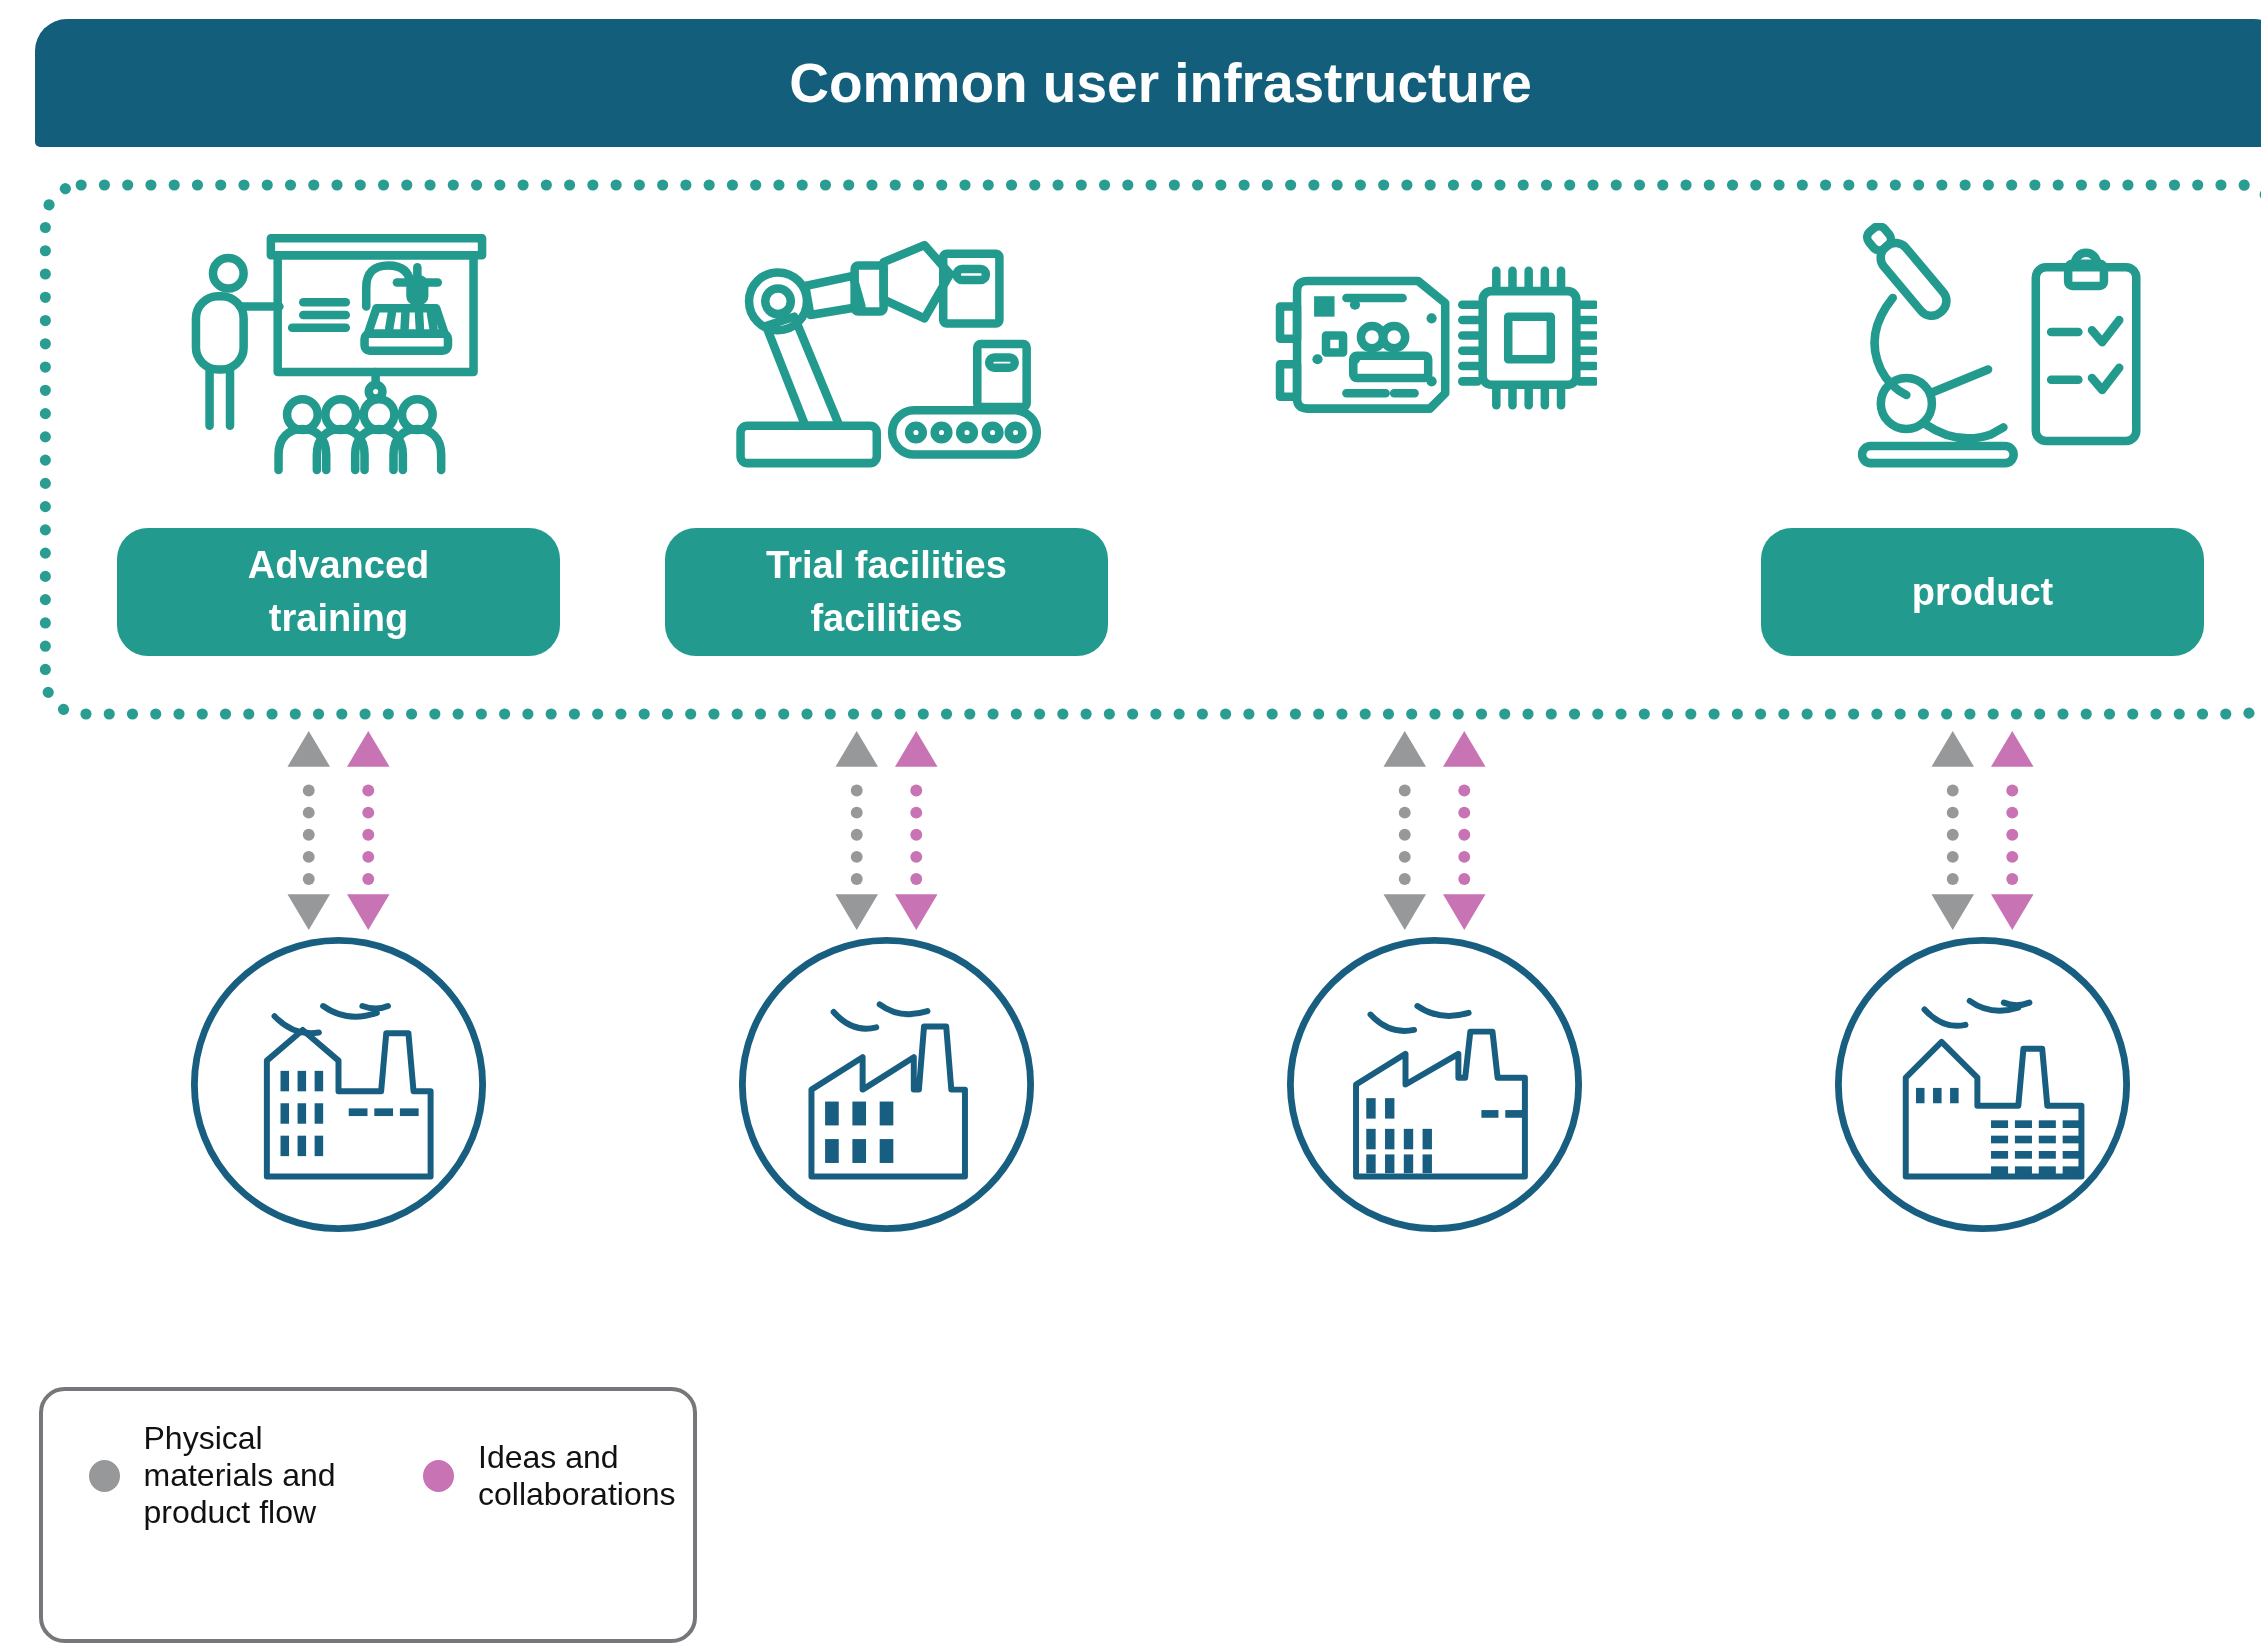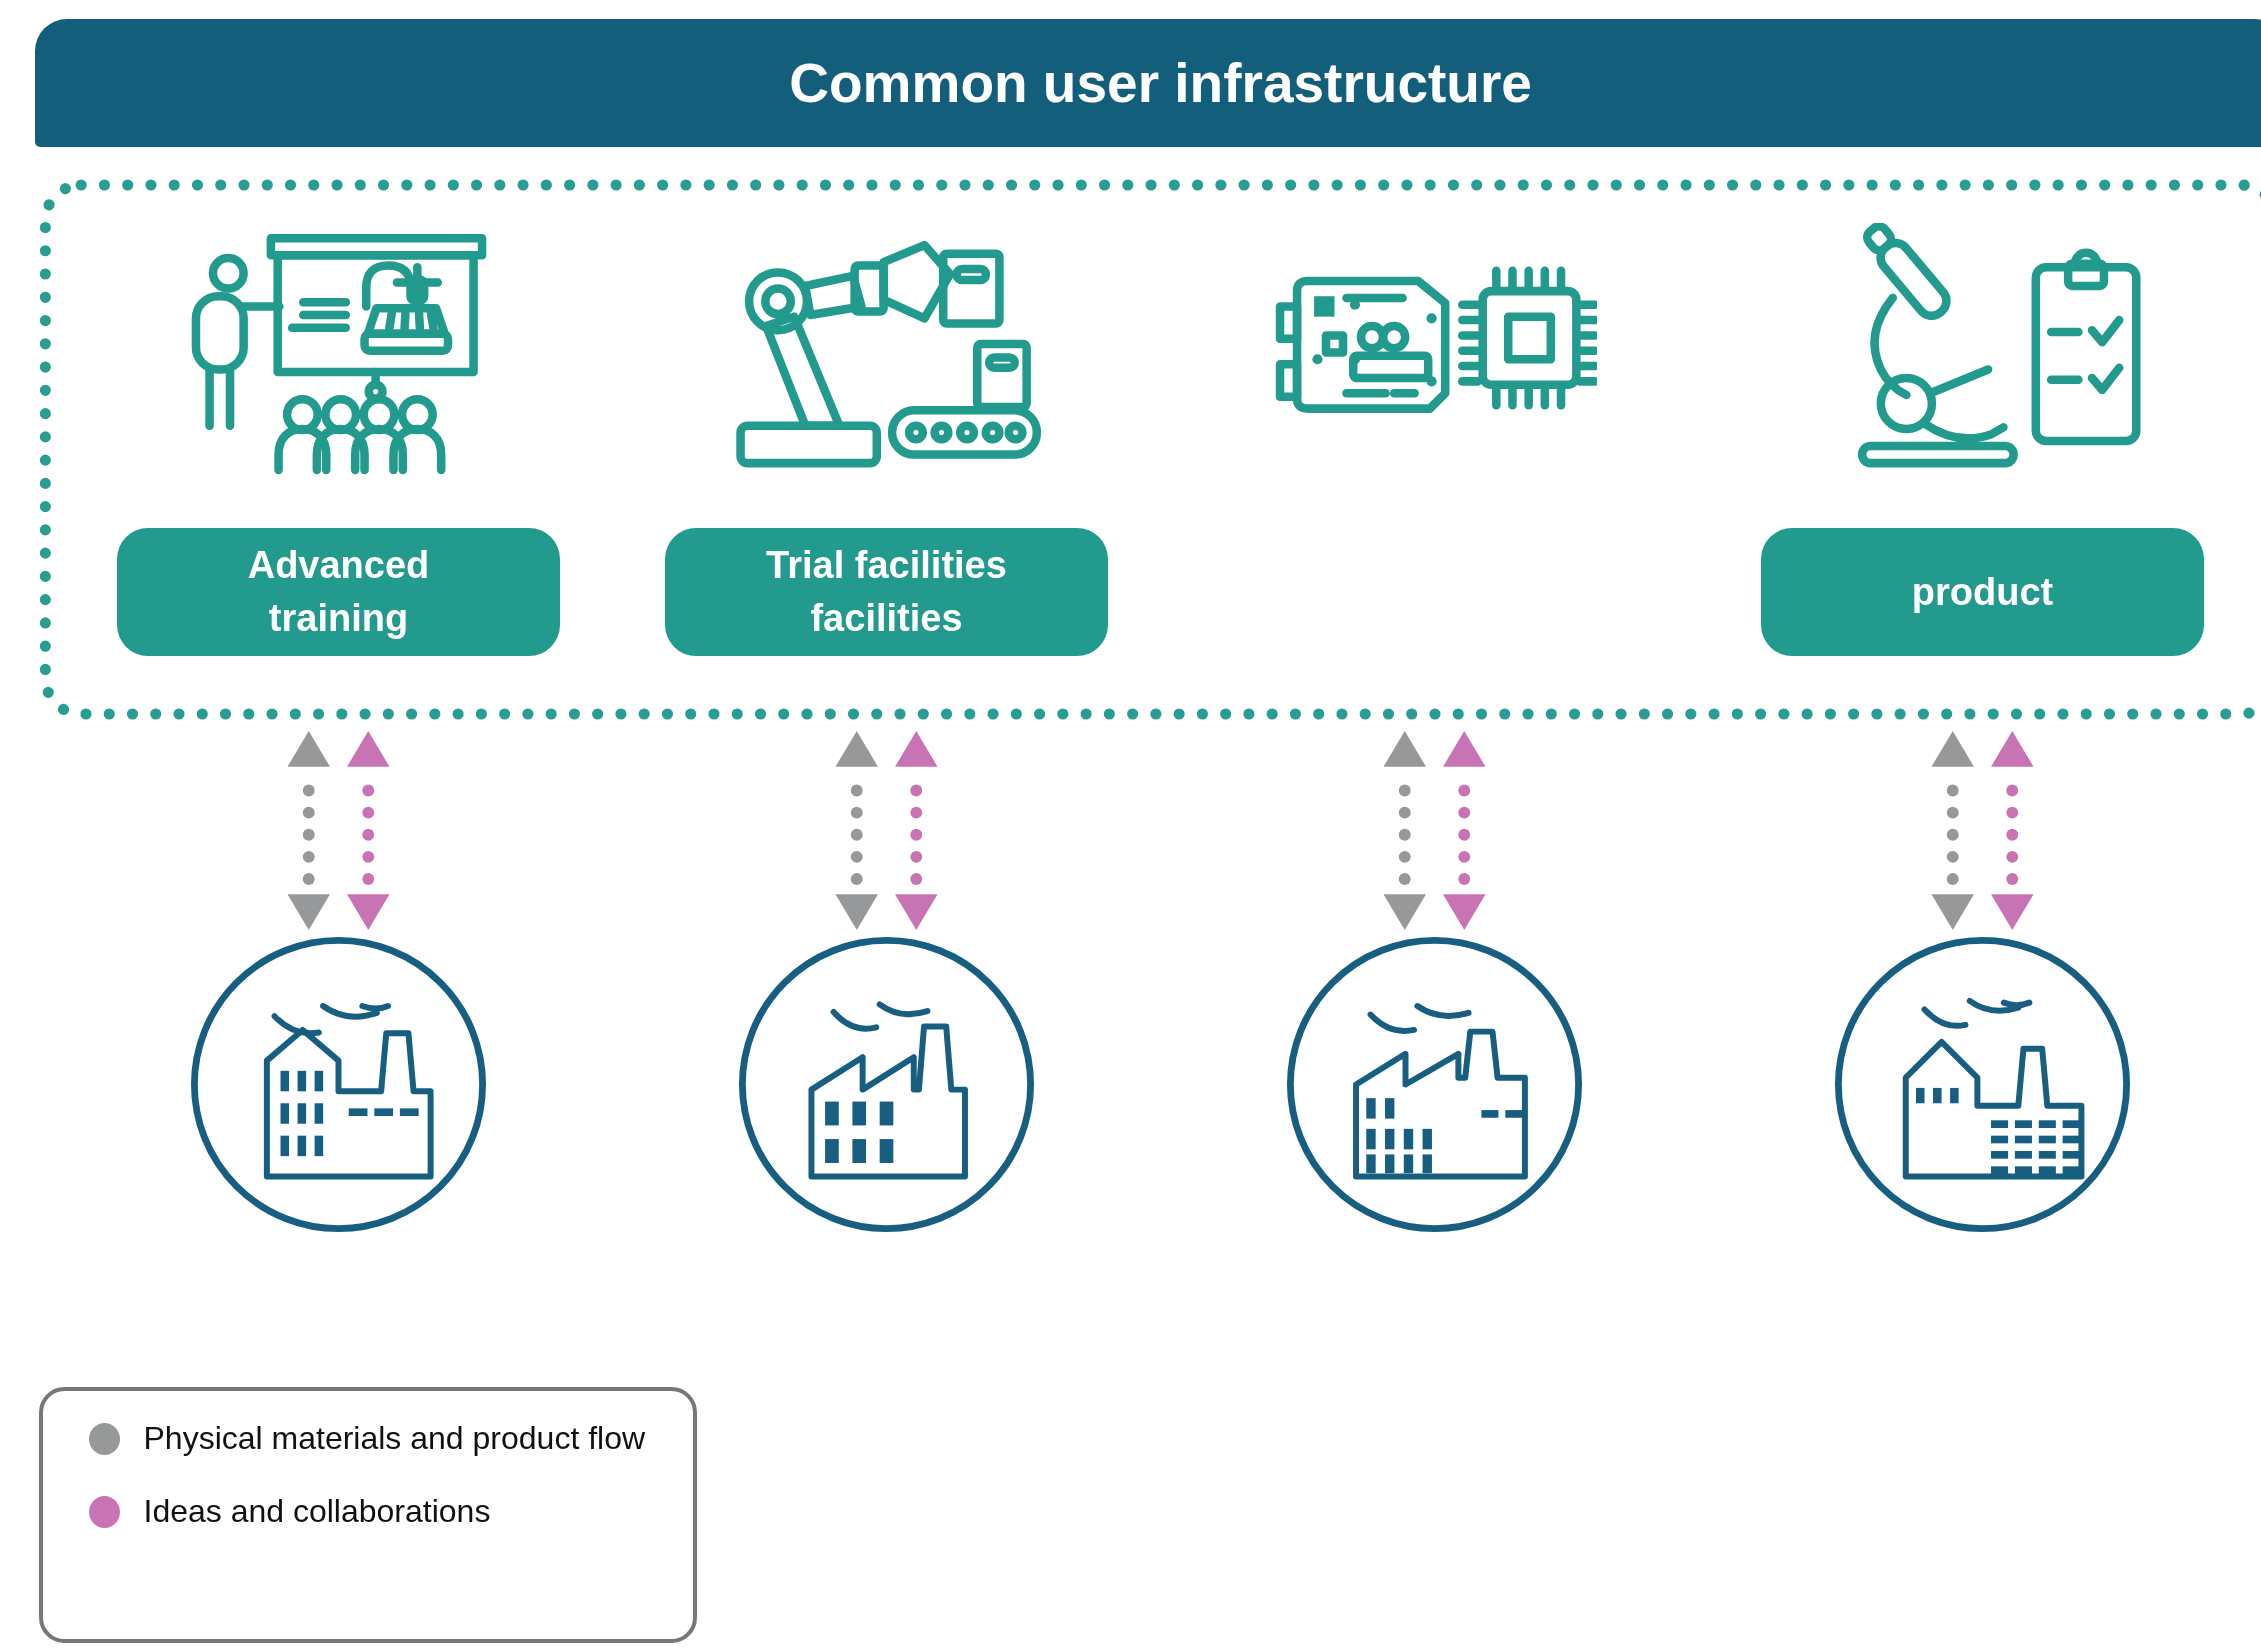--- a/index.html
+++ b/index.html
@@ -36,21 +36,21 @@
   
   .ts{stroke:var(--teal);fill:none;stroke-width:10;stroke-linecap:round;stroke-linejoin:round;}
   .tf{fill:var(--teal);stroke:none;}
 
   
   .legend{position:absolute;left:8.5px;top:1387px;width:658px;height:256px;box-sizing:border-box;
           border:4.3px solid var(--legend-header-bg);border-radius:25.6px;background:#fff;overflow:hidden;}
   .legend-header{height:82px;background:var(--legend-header-bg);
                  display:flex;align-items:center;justify-content:center;}
   .legend-header span{color:#fff;font-size:41px;font-weight:bold;}
-  .legend-body{padding:29px 0 0 46px;display:flex;flex-direction:column;gap:36px;}
+  .legend-body{padding:29px 17px 0 46px;display:flex;flex-direction:row;gap:36px;}
   .legend-item{display:flex;align-items:center;gap:24px;}
   .dot{width:31px;height:32px;border-radius:50%;flex:0 0 auto;}
   .dot.physical{background:var(--physical-flow);}
   .dot.ideas{background:var(--ideas-flow);}
   .legend-label{font-size:32px;color:var(--legend-text);}
 </style>
 </head>
 <body>
 
 <div class="canvas">

